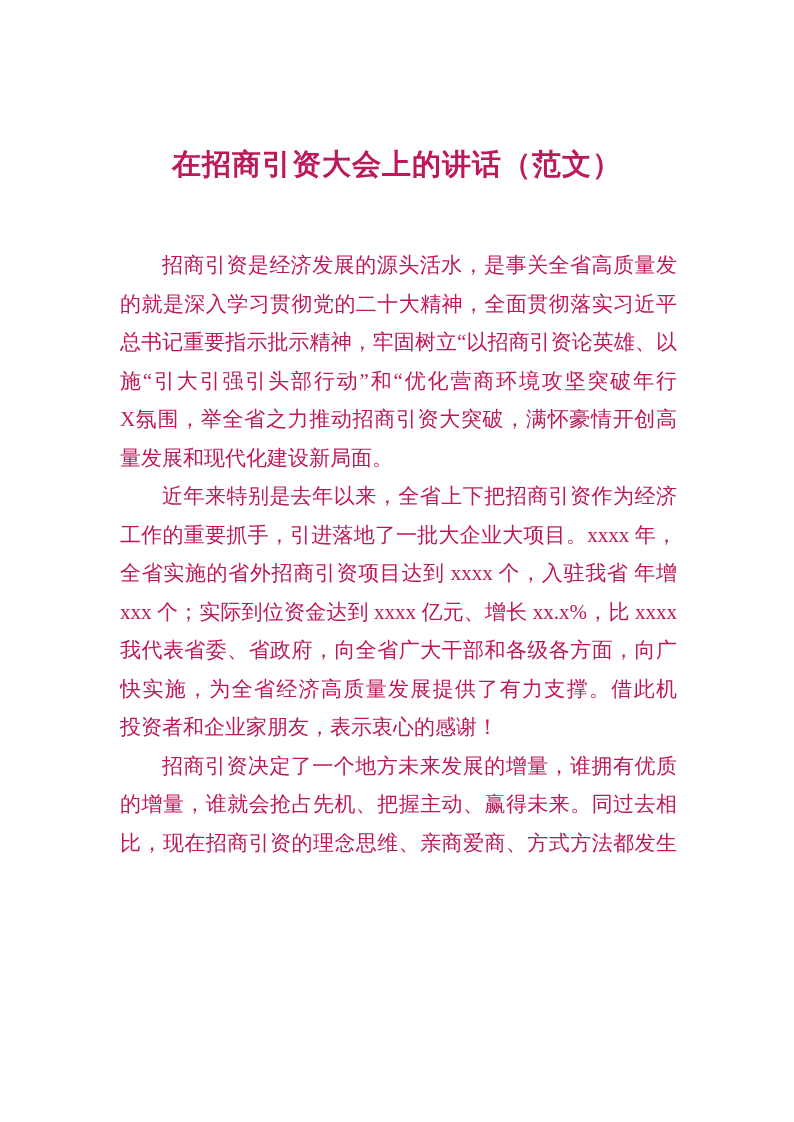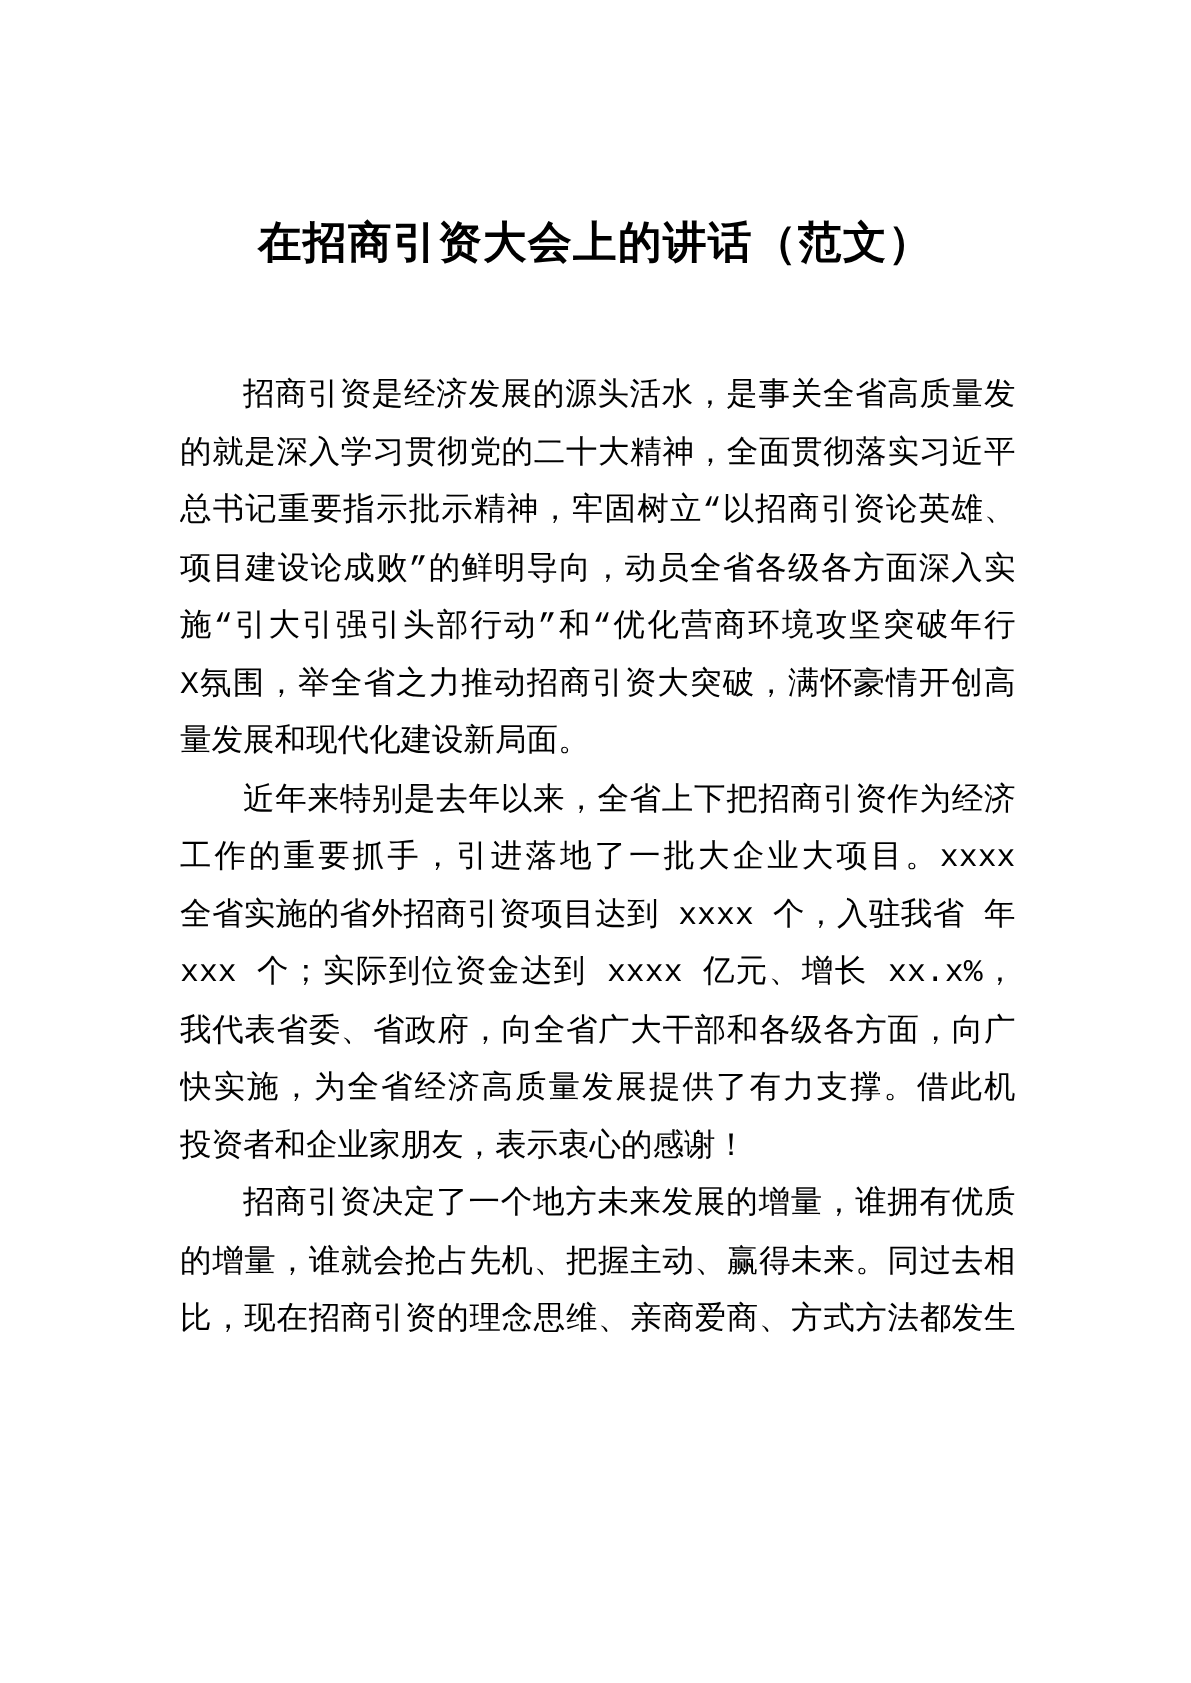--- a/index.html
+++ b/index.html
@@ -5,22 +5,22 @@
   html, body {
     margin: 0;
     padding: 0;
     background: #ffffff;
   }
   .page {
     position: relative;
     width: 794px;
     height: 1122px;
     background: #ffffff;
-    color: #000000;
-    font-family: Liberation Mono, monospace;
+    color: #be185d;
+    font-family: Liberation Serif, serif;
     overflow: hidden;
   }
   .doc-title {
     position: absolute;
     top: 141px;
     left: 0;
     width: 794px;
     text-align: center;
     font-size: 29px;
     line-height: 46px;
@@ -59,21 +59,20 @@
 <div class="page">
 
   <div class="doc-title">在招商引资大会上的讲话（范文）</div>
 
   <div class="body-text">
 
     <div class="para">
       <div class="line indent">招商引资是经济发展的源头活水，是事关全省高质量发</div>
       <div class="line">的就是深入学习贯彻党的二十大精神，全面贯彻落实习近平</div>
       <div class="line">总书记重要指示批示精神，牢固树立“以招商引资论英雄、以</div>
-      <div class="line">项目建设论成败”的鲜明导向，动员全省各级各方面深入实</div>
       <div class="line">施“引大引强引头部行动”和“优化营商环境攻坚突破年行</div>
       <div class="line">X氛围，举全省之力推动招商引资大突破，满怀豪情开创高质</div>
       <div class="line para-end">量发展和现代化建设新局面。</div>
     </div>
 
     <div class="para">
       <div class="line indent">近年来特别是去年以来，全省上下把招商引资作为经济</div>
       <div class="line">工作的重要抓手，引进落地了一批大企业大项目。xxxx 年，</div>
       <div class="line">全省实施的省外招商引资项目达到 xxxx 个，入驻我省 年增加</div>
       <div class="line">xxx 个；实际到位资金达到 xxxx 亿元、增长 xx.x%，比 xxxx</div>

